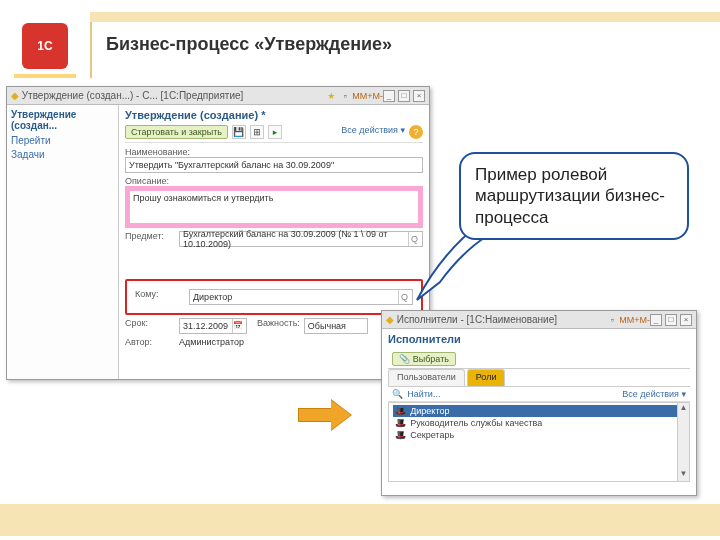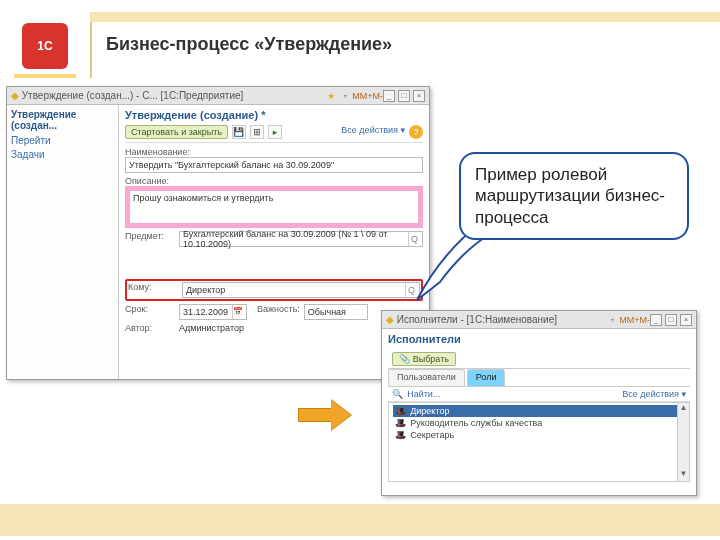--- a/index.html
+++ b/index.html
@@ -38,32 +38,32 @@
   .all-actions { color: #3a6da8; font-size: 9px; }
   .help { width: 14px; height: 14px; border-radius: 50%; background: #f0b030; color: #fff; text-align: center; line-height: 14px; font-size: 9px; }
 
   .row { display: flex; align-items: flex-start; margin-bottom: 3px; }
   .lbl { color: #5a5a5a; font-size: 9px; }
   .lbl-w { width: 54px; }
   .field { border: 1px solid #bbb; height: 16px; padding: 1px 3px; font-size: 9px; color: #333; background: #fff; flex: 1; position: relative; display: flex; align-items: center; }
   .field.full { width: 100%; }
   .txtarea { border: 5px solid #f9a8d4; height: 42px; padding: 2px 3px; font-size: 9px; color: #333; width: 100%; margin-bottom: 3px; }
   .field .q { position: absolute; right: 2px; top: 0; width: 12px; height: 14px; border-left: 1px solid #ccc; text-align: center; color: #888; font-size: 9px; line-height: 14px; }
-  .row-highlight { border: 2px solid #d22; border-radius: 2px; padding: 1px; margin-top: 32px; }
+  .row-highlight { border: 2px solid #d22; border-radius: 2px; padding: 8px; margin-top: 32px; }
   .date-field { width: 68px; flex: none; }
   .select-field { width: 64px; flex: none; }
 
   .callout { position: absolute; left: 459px; top: 152px; width: 230px; border: 2px solid #1f4f9e; border-radius: 16px; background: #fff; padding: 10px 14px; font-size: 17px; color: #222; line-height: 1.25; }
   .tail-svg { position: absolute; left: 412px; top: 212px; }
 
   .select-bar { height: 20px; border-bottom: 1px solid #ccc; display: flex; align-items: center; padding: 0 4px; gap: 4px; }
   .select-btn { background: #e8f0c8; border: 1px solid #a0b870; padding: 1px 6px; border-radius: 2px; font-size: 9px; color: #3a5a1a; }
   .tabs { display: flex; height: 18px; border-bottom: 1px solid #ccc; font-size: 9px; }
   .tab { padding: 2px 8px; border: 1px solid #ccc; border-bottom: none; background: #f4f4f4; margin-right: 2px; border-radius: 3px 3px 0 0; color: #555; }
-  .tab.active { background: #7dd3fc; color: #222; }
+  .tab.active { background: #eab308; color: #222; }
   .sub-toolbar { display: flex; align-items: center; gap: 4px; padding: 2px 4px; border-bottom: 1px solid #ddd; font-size: 9px; }
   .list { padding: 2px 4px; font-size: 9px; }
   .list-row { display: flex; align-items: center; gap: 4px; padding: 1px 2px; color: #444; }
   .list-row.sel { background: #3a6da8; color: #fff; }
   .hat { color: #c09020; }
 
   .arrow { position: absolute; left: 298px; top: 400px; width: 54px; height: 30px; }
   .arrow-body { position: absolute; left: 0; top: 8px; width: 34px; height: 14px; background: #f0a529; border: 1px solid #c8820a; }
   .arrow-head { position: absolute; left: 33px; top: 0; width: 0; height: 0; border-top: 15px solid transparent; border-bottom: 15px solid transparent; border-left: 20px solid #f0a529; }
   .arrow-head2 { position: absolute; left: 33px; top: -1px; width: 0; height: 0; border-top: 16px solid transparent; border-bottom: 16px solid transparent; border-left: 21px solid #c8820a; }

